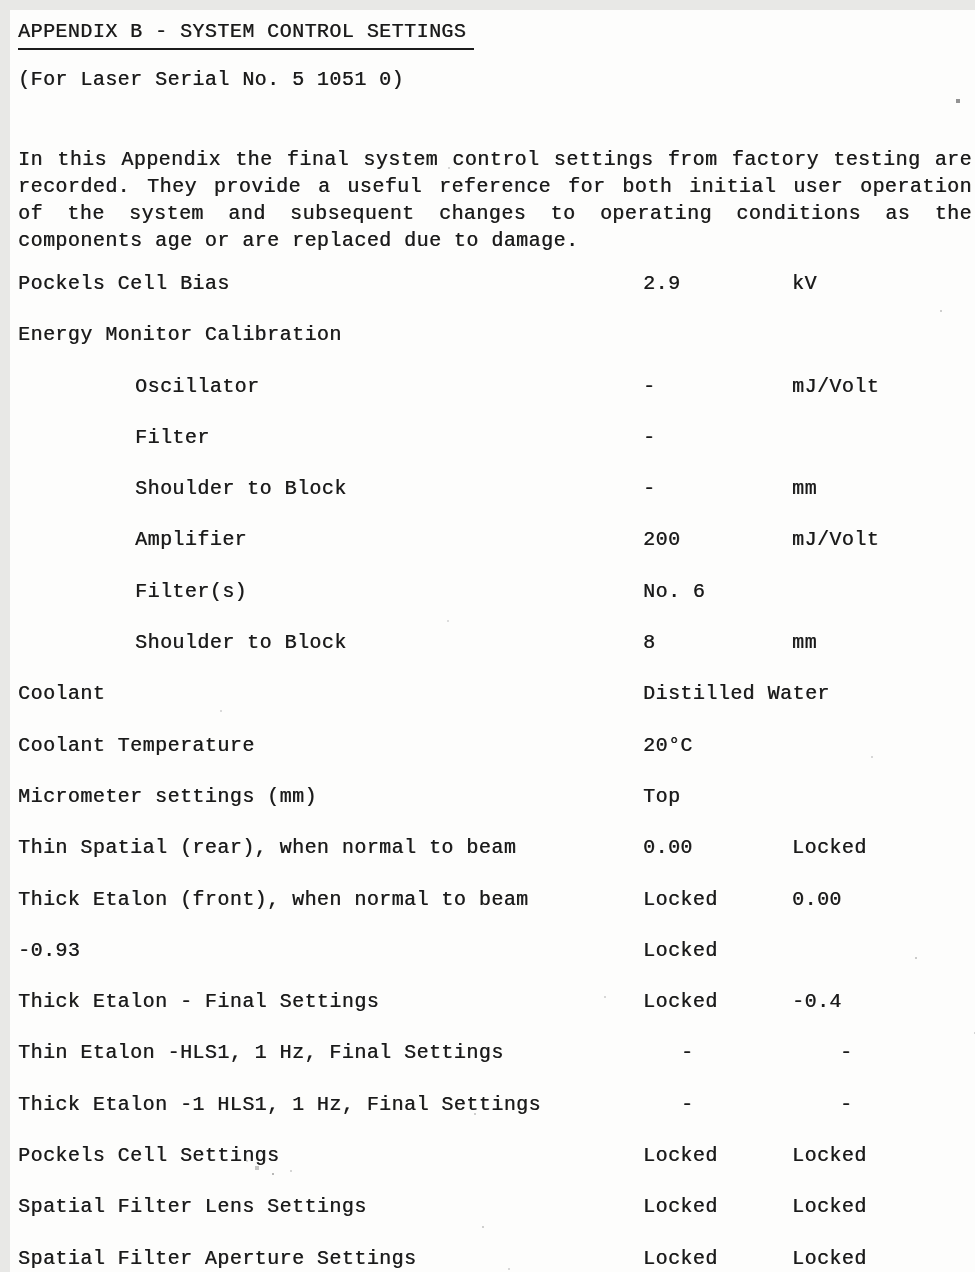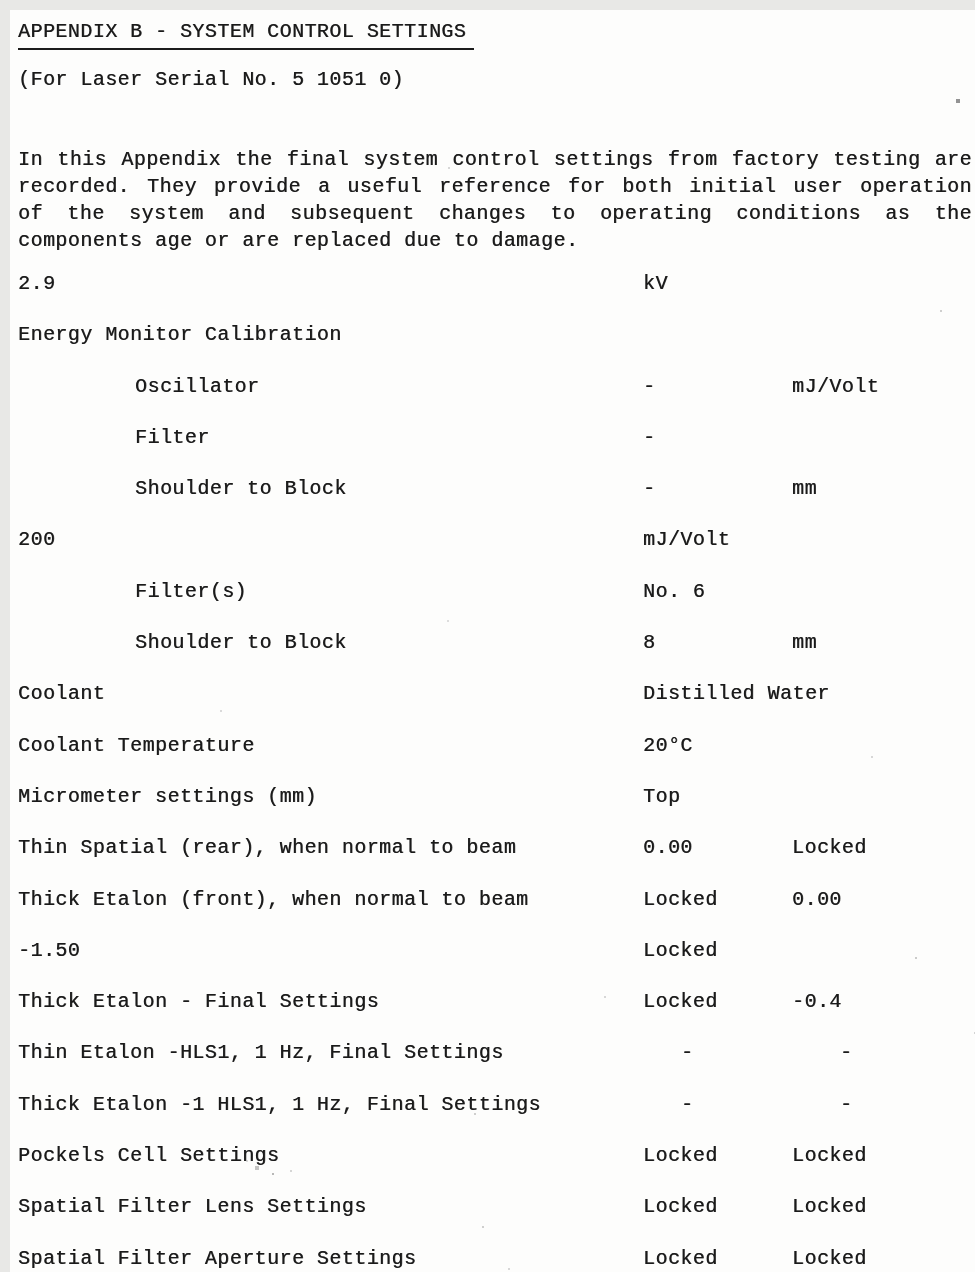--- a/index.html
+++ b/index.html
@@ -119,20 +119,21 @@
 
   <div class="intro">
       <div class="para-line just">In this Appendix the final system control settings from factory testing are</div>
       <div class="para-line just">recorded.  They provide a useful reference for both initial user operation</div>
       <div class="para-line just">of the system and subsequent changes to operating conditions as the</div>
       <div class="para-line">components age or are replaced due to damage.</div>
     </div>
 
   <div class="settings">
       <div class="row">
+    <span class="label">Pockels Cell Bias</span>
     <span class="v1">2.9</span>
     <span class="v2">kV</span>
   </div>
       <div class="row">
     <span class="label">Energy Monitor Calibration</span>
     <span class="v1"></span>
     <span class="v2"></span>
   </div>
       <div class="row indent">
     <span class="label">Oscillator</span>
@@ -143,20 +144,21 @@
     <span class="label">Filter</span>
     <span class="v1">-</span>
     <span class="v2"></span>
   </div>
       <div class="row indent">
     <span class="label">Shoulder to Block</span>
     <span class="v1">-</span>
     <span class="v2">mm</span>
   </div>
       <div class="row indent">
+    <span class="label">Amplifier</span>
     <span class="v1">200</span>
     <span class="v2">mJ/Volt</span>
   </div>
       <div class="row indent">
     <span class="label">Filter(s)</span>
     <span class="v1">No. 6</span>
     <span class="v2"></span>
   </div>
       <div class="row indent">
     <span class="label">Shoulder to Block</span>
@@ -181,21 +183,21 @@
     <span class="label">Thin Spatial (rear), when normal to beam</span>
     <span class="v1">0.00</span>
     <span class="v2">Locked</span>
   </div>
       <div class="row">
     <span class="label">Thick Etalon (front), when normal to beam</span>
     <span class="v1">Locked</span>
     <span class="v2">0.00</span>
   </div>
       <div class="row">
-    <span class="v1">-1.50</span>
+    <span class="v1">-0.93</span>
     <span class="v2">Locked</span>
   </div>
       <div class="row">
     <span class="label">Thick Etalon - Final Settings</span>
     <span class="v1">Locked</span>
     <span class="v2">-0.4</span>
   </div>
       <div class="row dash-pair">
     <span class="label">Thin Etalon -HLS1, 1 Hz, Final Settings</span>
     <span class="v1">-</span>

